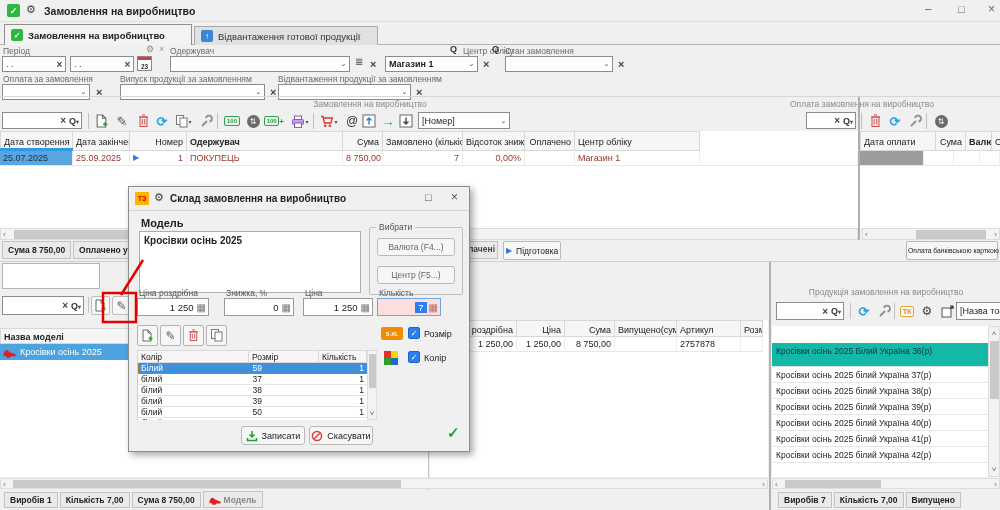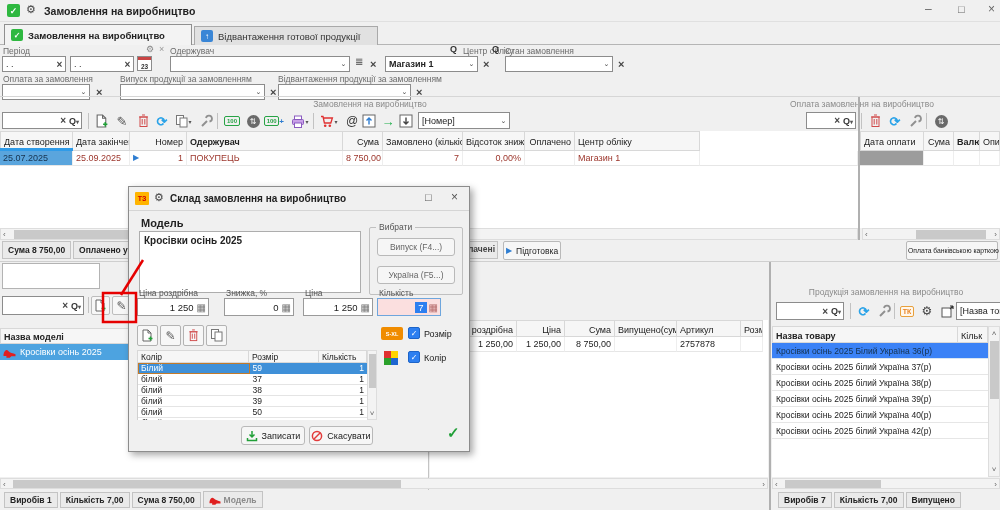--- a/index.html
+++ b/index.html
@@ -263,21 +263,21 @@
     <div class="dc red rt" style="width:80px">7</div>
     <div class="dc red rt" style="width:62px">0,00%</div>
     <div class="dc red rt" style="width:50px"></div>
     <div class="dc red" style="width:125px">Магазин 1</div>
     <div class="dc red" style="width:158px"></div>
   </div>
 
   <div class="s" style="left:858px;top:97px;width:2px;height:143px;background:#b0b0b0"></div>
   <div class="s white" style="left:860px;top:131px;width:140px;height:97px"></div>
   <div class="hrow" style="left:860px;top:131px">
-    <div class="hc" style="width:64px">Дата оплати</div>
+    <div class="hc" style="width:76px">Дата оплати</div>
     <div class="hc rt" style="width:30px">Сума</div>
     <div class="hc" style="width:26px;font-weight:bold">Валюта</div>
     <div class="hc" style="width:20px">Опис</div>
   </div>
   <div class="drow" style="left:860px;top:151px">
     <div class="dc" style="width:64px;background:#9c9c9c"></div>
     <div class="dc" style="width:30px"></div>
     <div class="dc" style="width:26px"></div>
     <div class="dc" style="width:20px"></div>
   </div>
@@ -408,30 +408,27 @@
     <svg width="13" height="13" viewBox="0 0 13 13">
         <rect x="1" y="3" width="9" height="9" fill="#fff" stroke="#555"></rect>
         <path d="M9 4 L12 1M12 1h-3M12 1v3" stroke="#333" stroke-width="1.2" fill="none"></path>
       </svg>
   </div>
   <div class="combo" style="left:956px;top:302px;width:44px;height:18px;border-right:none">
     <span class="cv">[Назва тов</span>
   </div>
 
   <div class="s white" style="left:772px;top:326px;width:228px;height:151px"></div>
-  <div class="hrow" style="left:772px;top:326px">
-    <div class="hc" style="width:186px;height:17px;padding-top:4px;font-weight:bold">Назва товару</div>
-    <div class="hc" style="width:30px;height:17px;padding-top:4px">Кільк</div>
-  </div>
   <div class="s" style="left:772px;top:343px;width:216px">
-    <div style="height:16px;background:#3b82f6;color:#16324e;font-size:8.5px;padding:3px 0 0 4px;white-space:nowrap;overflow:hidden;border-bottom:1px solid #d9e6f2">Кросівки осінь 2025 Білий Україна 36(р)</div>
+    <div style="height:24px;background:#14b8a6;color:#16324e;font-size:8.5px;padding:3px 0 0 4px;white-space:nowrap;overflow:hidden;border-bottom:1px solid #d9e6f2">Кросівки осінь 2025 Білий Україна 36(р)</div>
     <div style="height:16px;font-size:8.5px;padding:3px 0 0 4px;white-space:nowrap;overflow:hidden;border-bottom:1px solid #e6e6e6">Кросівки осінь 2025 білий Україна 37(р)</div>
     <div style="height:16px;font-size:8.5px;padding:3px 0 0 4px;white-space:nowrap;overflow:hidden;border-bottom:1px solid #e6e6e6">Кросівки осінь 2025 білий Україна 38(р)</div>
     <div style="height:16px;font-size:8.5px;padding:3px 0 0 4px;white-space:nowrap;overflow:hidden;border-bottom:1px solid #e6e6e6">Кросівки осінь 2025 білий Україна 39(р)</div>
     <div style="height:16px;font-size:8.5px;padding:3px 0 0 4px;white-space:nowrap;overflow:hidden;border-bottom:1px solid #e6e6e6">Кросівки осінь 2025 білий Україна 40(р)</div>
+    <div style="height:16px;font-size:8.5px;padding:3px 0 0 4px;white-space:nowrap;overflow:hidden;border-bottom:1px solid #e6e6e6">Кросівки осінь 2025 білий Україна 41(р)</div>
     <div style="height:16px;font-size:8.5px;padding:3px 0 0 4px;white-space:nowrap;overflow:hidden;border-bottom:1px solid #e6e6e6">Кросівки осінь 2025 білий Україна 42(р)</div>
   </div>
   <div class="sbtrack" style="left:988px;top:326px;width:12px;height:151px">
     <span class="sbarr" style="left:0;top:1px;width:10px">˄</span>
     <div class="sbthumb" style="left:1px;top:14px;width:9px;height:58px"></div>
     <span class="sbarr" style="left:0;bottom:1px;width:10px">˅</span>
   </div>
   <div class="sbtrack" style="left:772px;top:478px;width:228px;height:11px">
     <span class="sbarr" style="left:2px;top:0">‹</span>
     <div class="sbthumb" style="left:12px;top:1px;width:96px;height:8px"></div>
@@ -450,22 +447,22 @@
       <span class="s" style="left:41px;top:6px;font-size:10px;font-weight:bold">Склад замовлення на виробництво</span>
       <span class="s" style="left:296px;top:4px;font-size:11px;color:#555">□</span>
       <span class="s" style="left:322px;top:3px;font-size:12px;color:#555">×</span>
     </div>
 
     <span class="s" style="left:12px;top:30px;font-size:11px;font-weight:bold">Модель</span>
     <div class="s white" style="left:10px;top:44px;width:222px;height:62px;border:1px solid #adadad;font-size:10px;font-weight:bold;padding:3px 4px">Кросівки осінь 2025</div>
 
     <div class="s" style="left:240px;top:40px;width:94px;height:68px;border:1px solid #c0c0c0;border-radius:2px">
       <span class="s" style="left:6px;top:-6px;background:#f0f0f0;padding:0 3px;font-size:8.5px;color:#555">Вибрати</span>
-      <div class="mbtn" style="left:7px;top:10px;width:78px;height:18px;color:#666;font-size:8.5px">Випуск (F4...)</div>
-      <div class="mbtn" style="left:7px;top:38px;width:78px;height:18px;color:#666;font-size:8.5px">Україна (F5...)</div>
+      <div class="mbtn" style="left:7px;top:10px;width:78px;height:18px;color:#666;font-size:8.5px">Валюта (F4...)</div>
+      <div class="mbtn" style="left:7px;top:38px;width:78px;height:18px;color:#666;font-size:8.5px">Центр (F5...)</div>
     </div>
 
     <span class="s" style="left:10px;top:101px;font-size:8.5px;color:#555">Ціна роздрібна</span>
     <span class="s" style="left:97px;top:101px;font-size:8.5px;color:#555">Знижка, %</span>
     <span class="s" style="left:176px;top:101px;font-size:8.5px;color:#555">Ціна</span>
     <span class="s" style="left:250px;top:101px;font-size:8.5px;color:#555">Кількість</span>
 
     <div class="s white" style="left:8px;top:111px;width:72px;height:18px;border:1px solid #9a9a9a;display:flex;align-items:center">
       <span style="flex:1;text-align:right;font-size:9.5px;padding-right:3px">1 250</span>
       <span style="font-size:10px;color:#777;padding-right:2px">▦</span>

